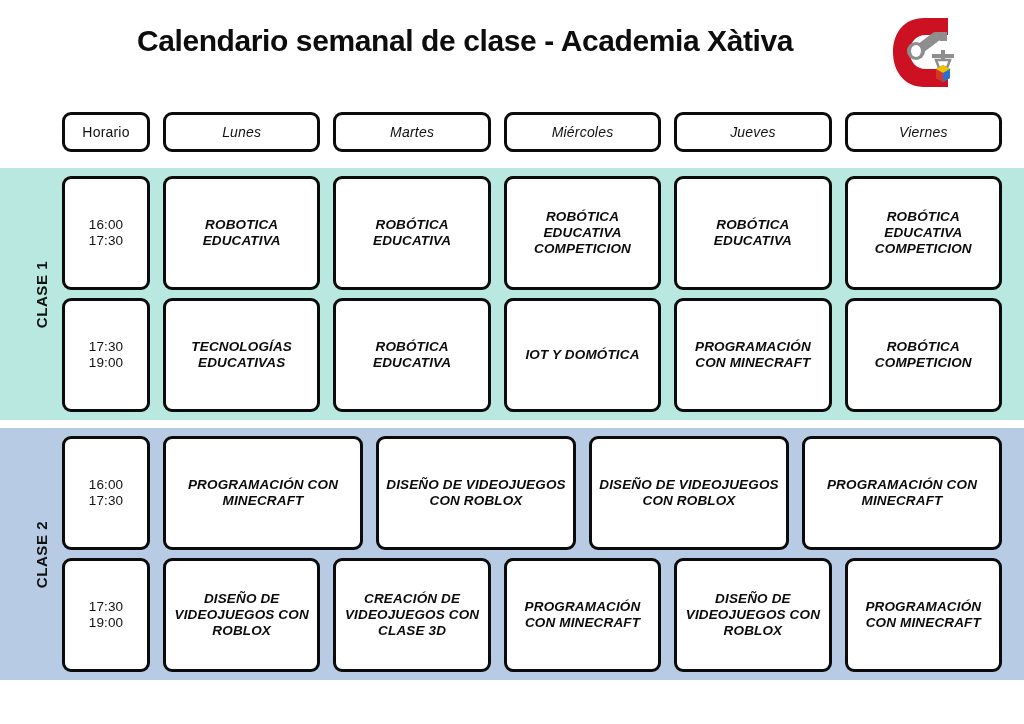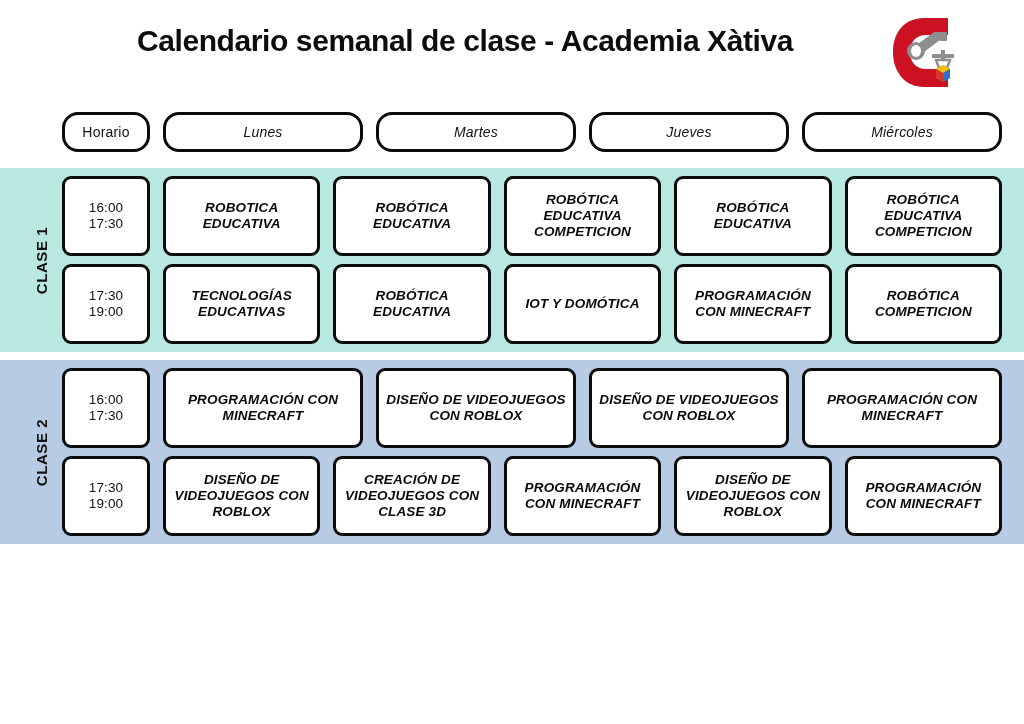--- a/index.html
+++ b/index.html
@@ -100,21 +100,22 @@
   .band-rows {
     flex: 1 1 auto;
     display: flex;
     flex-direction: column;
     gap: 8px;
   }
   .data-row {
     display: flex;
     flex-direction: row;
     gap: 13px;
-    height: 80px;
+    height: 114px;
+    justify-content: center;
   }
 
   
   .col-horario { flex: 0 0 88px; }
   .col-day { flex: 1 1 0; font-style: italic; }
 
   .cell {
     box-sizing: border-box;
     border: 3px solid #0b0b0b;
     border-radius: 9px;
@@ -125,21 +126,20 @@
     text-align: center;
     padding: 3px 5px;
     line-height: 1.18;
   }
   .head-cell {
     height: 40px;
     font-size: 14px;
     font-weight: normal;
     color: #111111;
     letter-spacing: 0.2px;
-    border-radius: 16px;
   }
   .time-cell {
     font-size: 13.5px;
     font-weight: normal;
     color: #111111;
     letter-spacing: 0.1px;
     white-space: pre-line;
   }
   .subject-cell {
     font-size: 13.5px;
@@ -186,22 +186,23 @@
 </div>
 
 <div id="calendar">
 
   <div class="grid-row" id="day-header-row">
     <div class="spacer-side"></div>
     <div class="row-cols">
       <div class="cell head-cell col-horario">Horario</div>
       <div class="cell head-cell col-day">Lunes</div>
       <div class="cell head-cell col-day">Martes</div>
+      <div class="cell head-cell col-day">Miércoles</div>
       <div class="cell head-cell col-day">Jueves</div>
-      <div class="cell head-cell col-day">Miércoles</div>
+      <div class="cell head-cell col-day">Viernes</div>
     </div>
   </div>
 
   <div class="band band-teal">
     <div class="band-inner">
       <div class="side-label">
         <span>CLASE 1</span>
       </div>
       <div class="band-rows">
 

